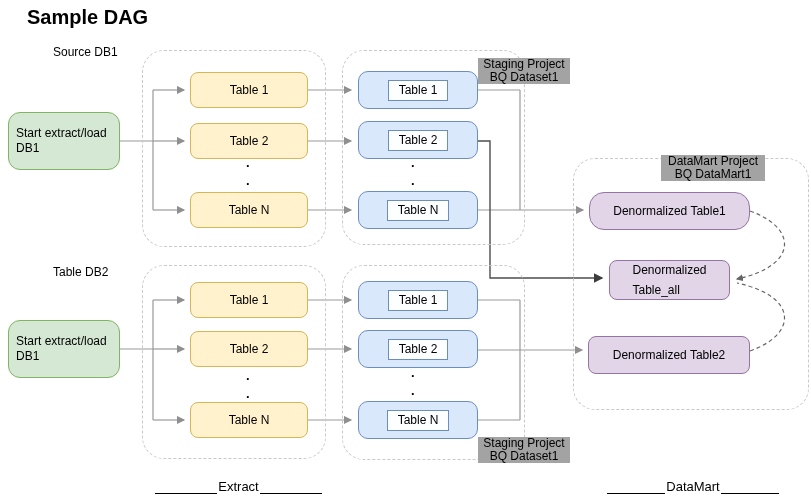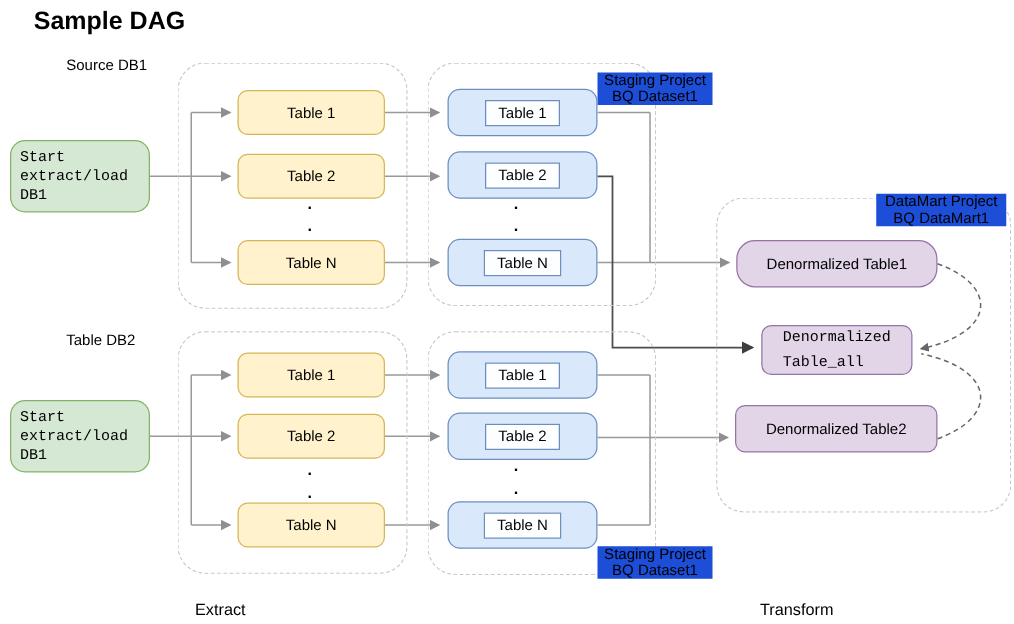--- a/index.html
+++ b/index.html
@@ -1,38 +1,38 @@
 <!DOCTYPE html>
 <html><head>
 <meta charset="utf-8">
 <style>
   html,body{margin:0;padding:0;background:#ffffff;}
   body{width:811px;height:499px;position:relative;overflow:hidden;
        font-family:"Liberation Sans", sans-serif;color:#000;}
   .abs{position:absolute;}
   .title{font-size:20px;font-weight:700;}
   .lbl{font-size:12px;line-height:13px;white-space:nowrap;}
-  .lbl.center{text-align:center;white-space:normal;background:#1d4ed8;}
+  .lbl.center{text-align:center;white-space:normal;background:#a3a3a3;}
   .container{position:absolute;border:1px dashed #c9c9c9;border-radius:22px;}
   .node{position:absolute;border-radius:10px;font-size:12px;
         display:flex;align-items:center;justify-content:center;box-sizing:border-box;}
   .node.green{background:#d5e8d4;border:1px solid #82b366;border-radius:12px;
         justify-content:flex-start;padding-left:7px;}
   .node.green .twolines{line-height:15px;}
   .node.yellow{background:#fff2cc;border:1px solid #d6b656;border-radius:8px;}
   .node.blue{background:#dae8fc;border:1px solid #6c8ebf;border-radius:10px;}
   .node.purple{background:#e1d5e7;border:1px solid #9673a6;border-radius:8px;}
   .node .inner{background:#fdfeff;border:1px solid #6c8ebf;padding:1px 10px 2px 10px;
         font-size:12px;line-height:16px;}
-  .twolines{text-align:left;font-family:Liberation Mono, monospace;}
+  .twolines{text-align:left;}
   .purple .twolines{line-height:20px;}
   .dots{position:absolute;display:flex;flex-direction:column;gap:11px;
         font-weight:700;font-size:13px;}
   .dots span{line-height:7px;height:7px;display:block;}
-  .stage{position:absolute;display:flex;align-items:flex-start;font-size:13px;flex-direction:column;}
+  .stage{position:absolute;display:flex;align-items:flex-end;font-size:13px;}
   .stage .line{flex:1;border-top:1px solid #000;height:0;}
   .stage .txt{padding:0 1px;white-space:nowrap;}
   svg.wires{position:absolute;left:0;top:0;}
 </style>
 </head>
 <body>
 
 <svg class="wires" width="811" height="499" viewBox="0 0 811 499">
   <defs>
     <marker id="ag" markerWidth="8" markerHeight="8" refX="6" refY="3.5" orient="auto">
@@ -91,21 +91,21 @@
 <div class="abs lbl" style="left:53px;top:266px;">Table DB2</div>
 
 <div class="abs lbl center" style="left:478px;top:58px;width:92px;">
   <div>Staging Project</div>
   <div>BQ Dataset1</div>
 </div>
 <div class="abs lbl center" style="left:478px;top:437px;width:92px;">
   <div>Staging Project</div>
   <div>BQ Dataset1</div>
 </div>
-<div class="abs lbl center" style="left:701px;top:155px;width:104px;">
+<div class="abs lbl center" style="left:661px;top:155px;width:104px;">
   <div>DataMart Project</div>
   <div>BQ DataMart1</div>
 </div>
 
 <div class="node green" style="left:8px;top:112px;width:112px;height:58px;">
   <div class="twolines">
     <div>Start extract/load</div>
     <div>DB1</div>
   </div>
 </div>
@@ -144,21 +144,21 @@
   <span class="inner">Table N</span>
 </div>
 
 <div class="node purple" style="left:589px;top:192px;width:161px;height:38px;border-radius:15px;">Denormalized Table1</div>
 <div class="node purple" style="left:609px;top:260px;width:121px;height:40px;">
   <div class="twolines">
     <div>Denormalized</div>
     <div>Table_all</div>
   </div>
 </div>
-<div class="node purple" style="left:588px;top:324px;width:162px;height:38px;">Denormalized Table2</div>
+<div class="node purple" style="left:588px;top:336px;width:162px;height:38px;">Denormalized Table2</div>
 
 <div class="dots" style="left:246px;top:159px;">
   <span>.</span>
   <span>.</span>
 </div>
 <div class="dots" style="left:411px;top:159px;">
   <span>.</span>
   <span>.</span>
 </div>
 <div class="dots" style="left:246px;top:372px;">
@@ -175,15 +175,15 @@
   <span class="txt">Extract</span>
   <div class="line"></div>
 </div>
 <div class="stage" style="left:346px;top:479px;width:172px;margin-top:44px;">
   <div class="line"></div>
   <span class="txt">Load</span>
   <div class="line"></div>
 </div>
 <div class="stage" style="left:607px;top:479px;width:172px;">
   <div class="line"></div>
-  <span class="txt">Transform</span>
+  <span class="txt">DataMart</span>
   <div class="line"></div>
 </div>
 
 </body></html>

